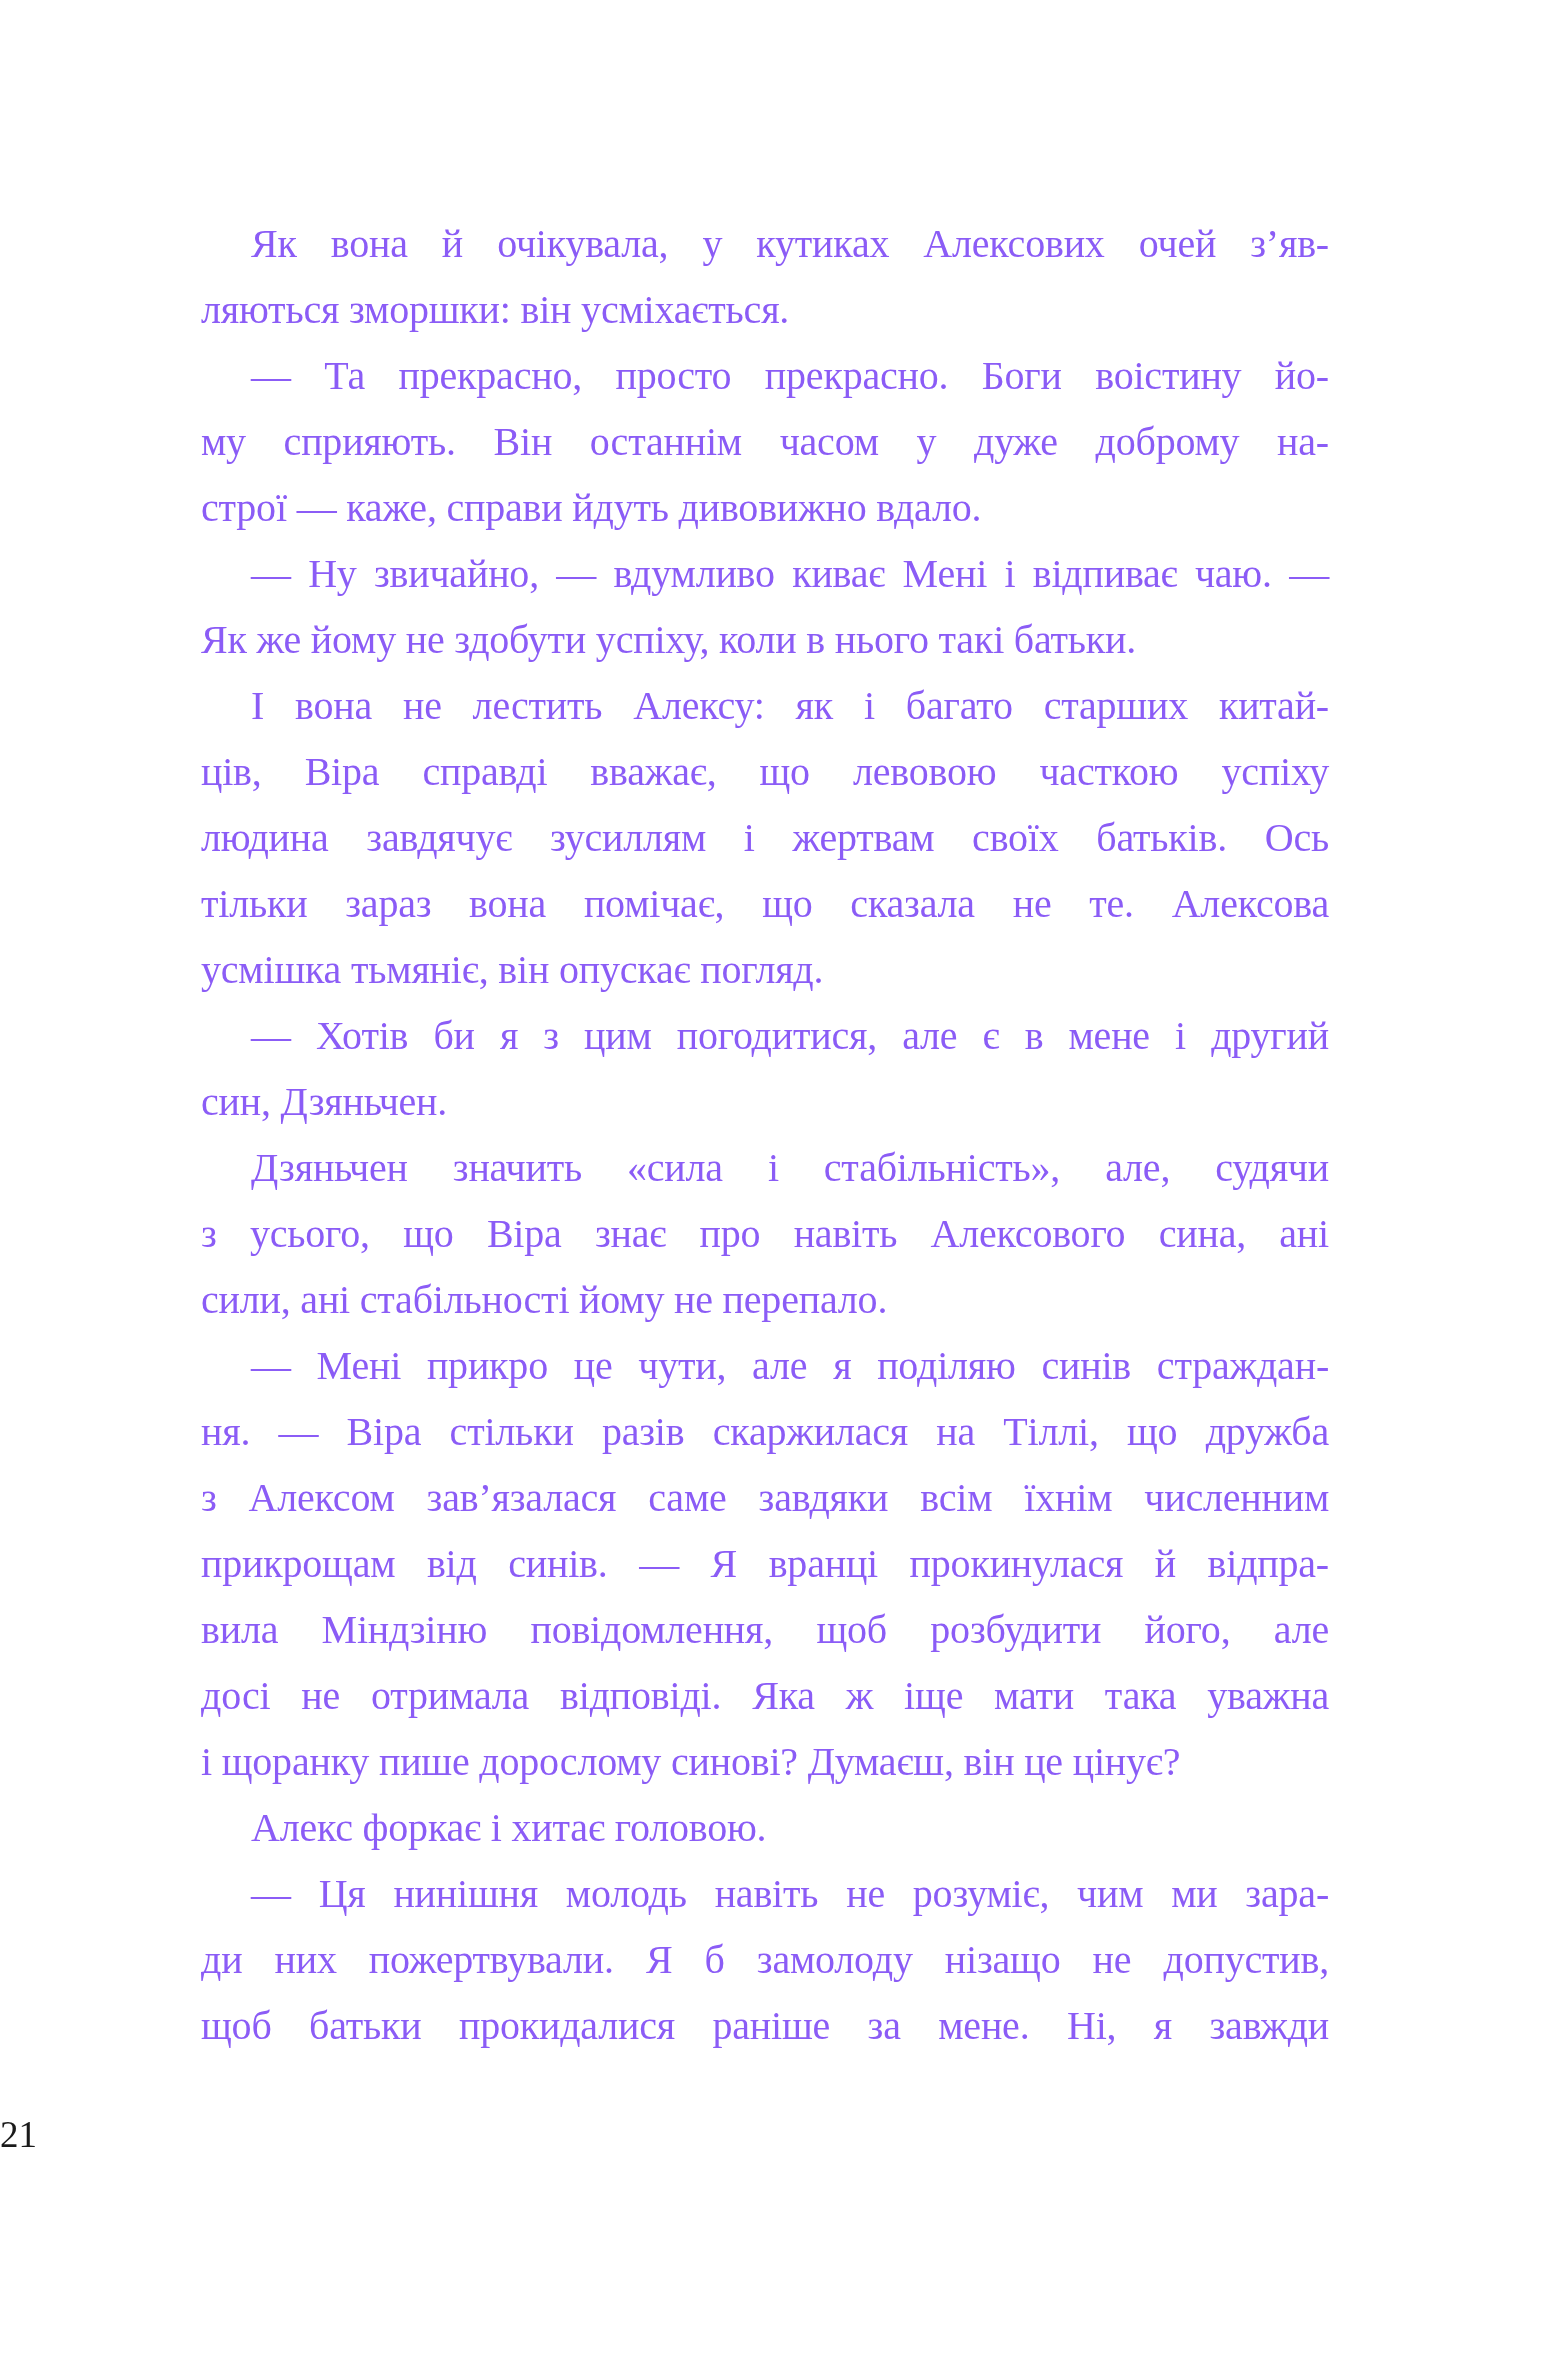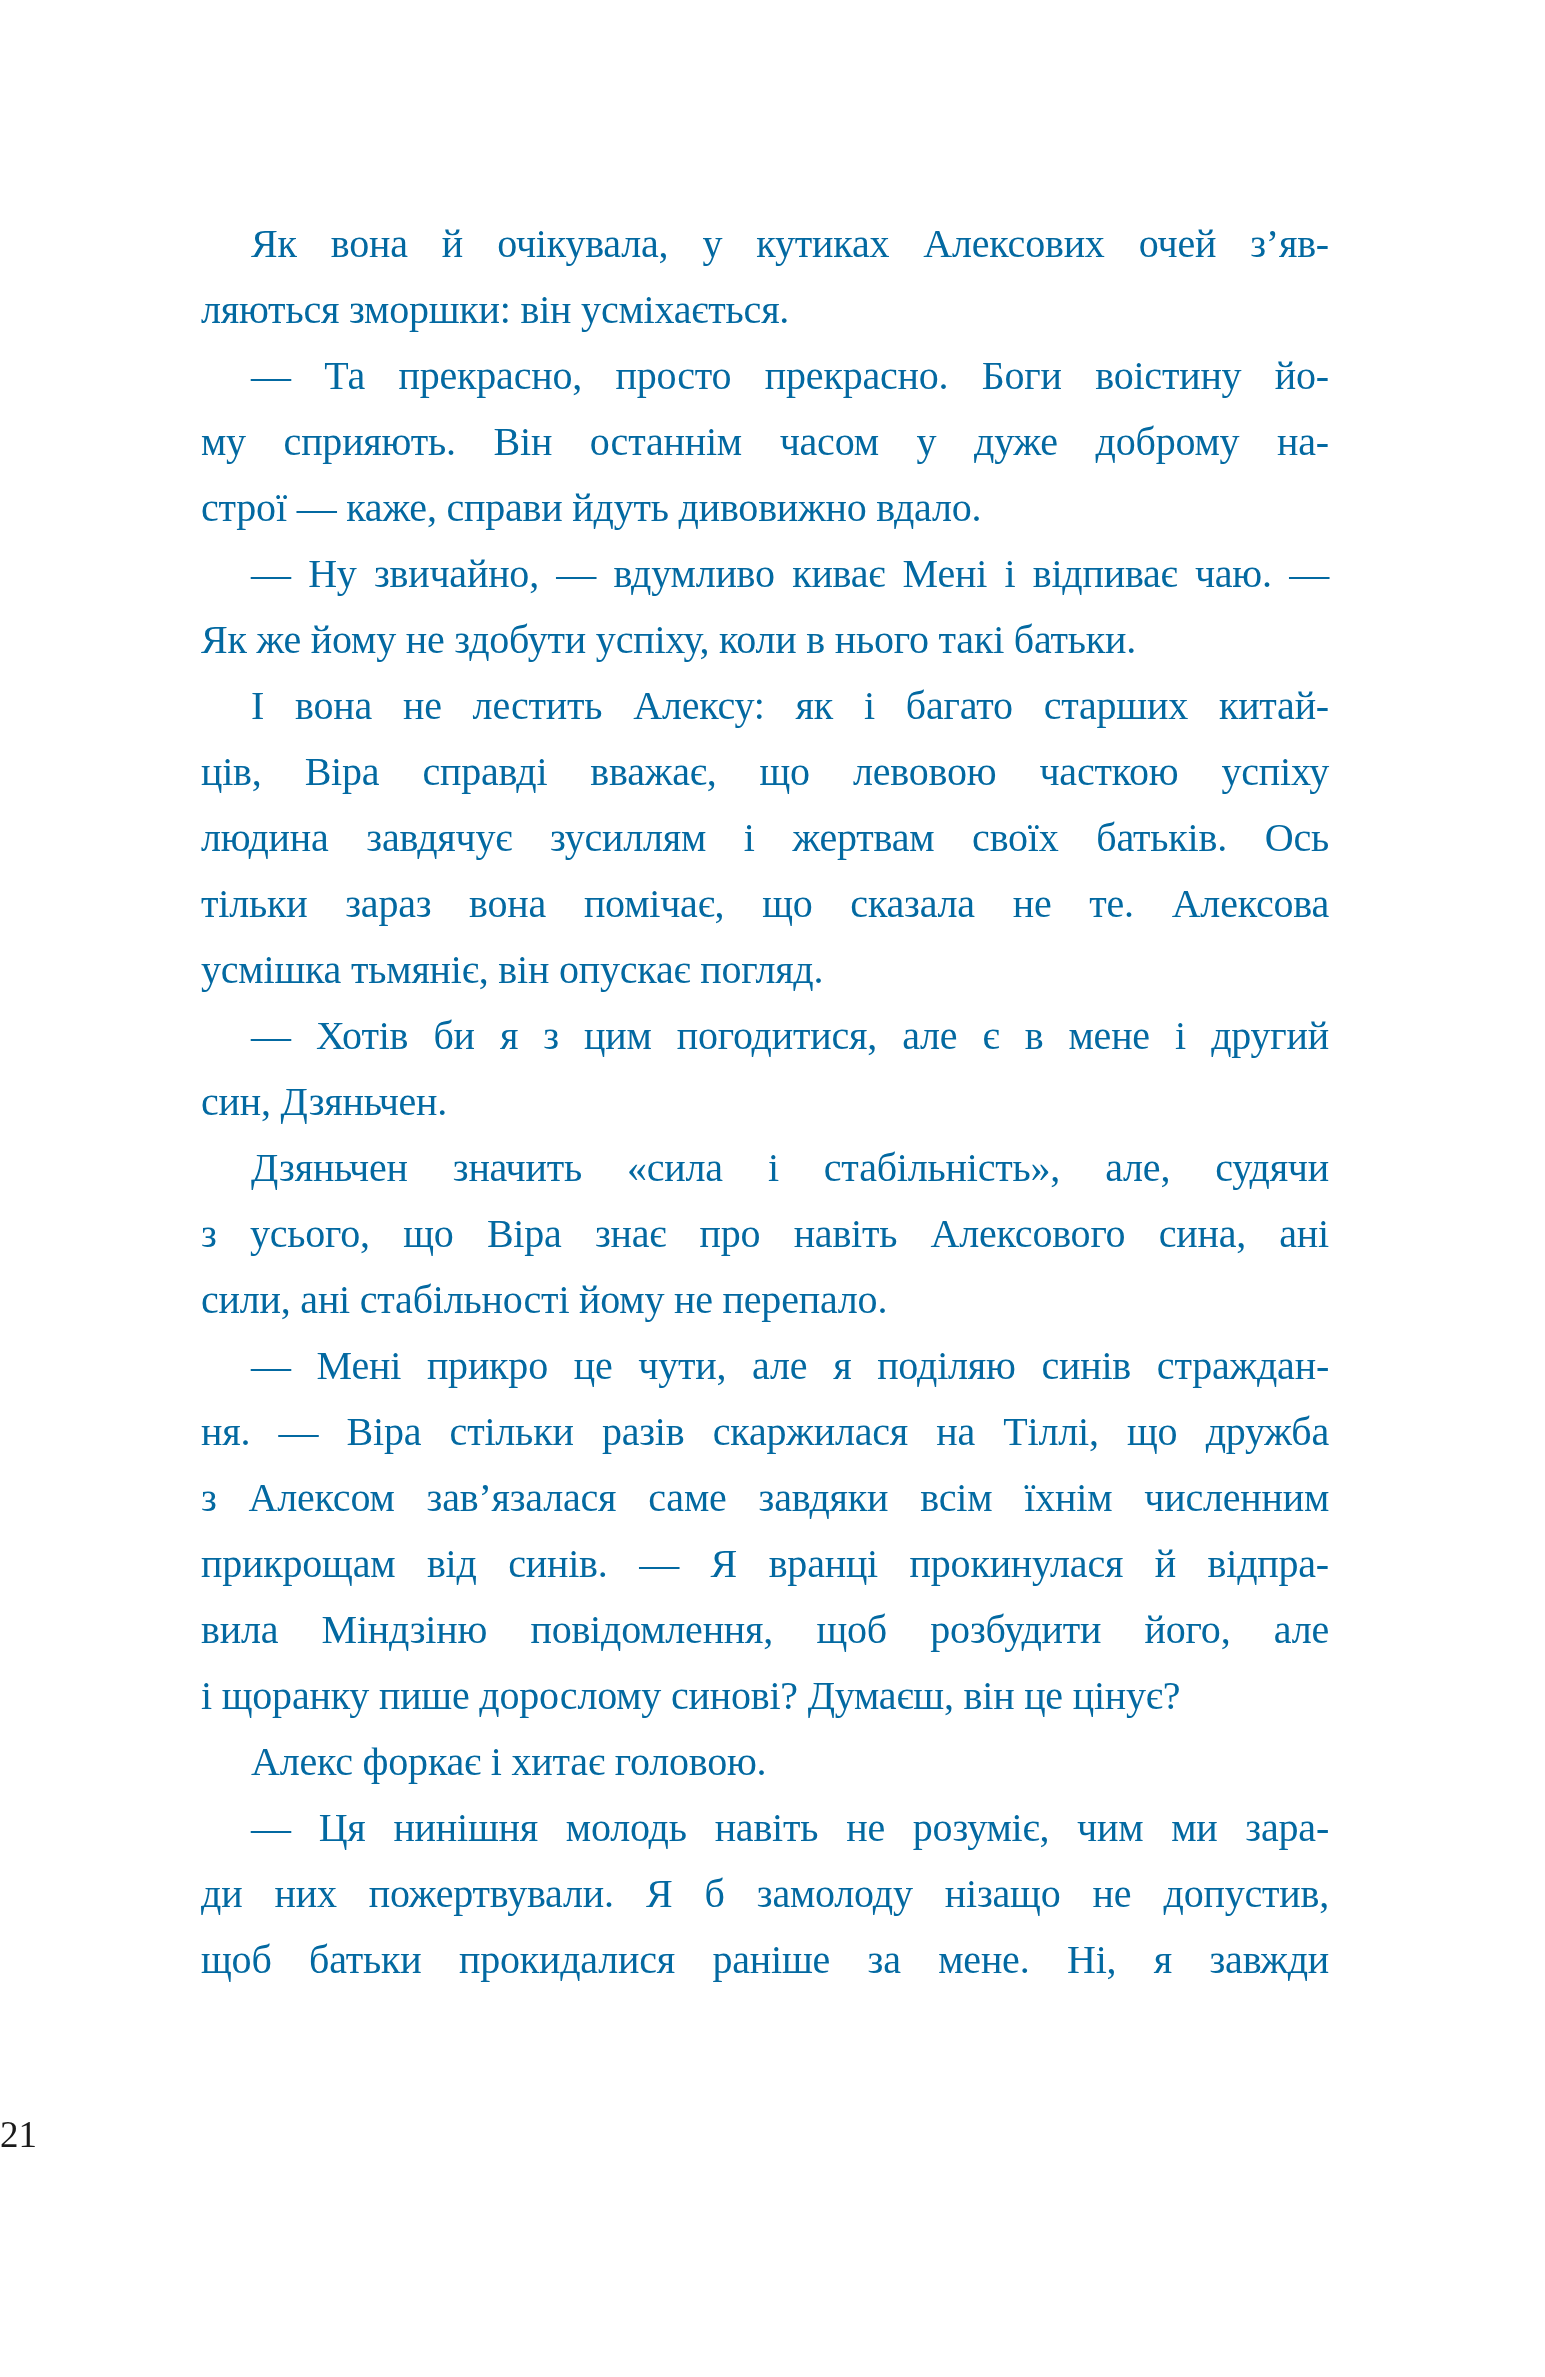--- a/index.html
+++ b/index.html
@@ -3,21 +3,21 @@
 <meta charset="utf-8">
 <style>
   html, body { margin: 0; padding: 0; background: #ffffff; }
   body { width: 1545px; height: 2377px; position: relative; overflow: hidden; }
   .page {
     position: absolute; left: 0; top: 0; width: 1545px; height: 2377px; background: #ffffff;
   }
   .text-block {
     position: absolute; left: 201px; top: 211px; width: 1128px;
     font-family: "Liberation Serif", "DejaVu Serif", serif;
-    font-size: 40px; line-height: 66px; color: #0369a1;
+    font-size: 40px; line-height: 66px; color: #8b5cf6;
     text-align: justify; letter-spacing: -0.2px;
   }
   .line { display: block; white-space: nowrap; text-align-last: justify; text-align: justify; }
   .line.indent { padding-left: 50px; }
   .line.last { text-align-last: left; }
   .page-number {
     position: absolute; left: 0; width: 1545px; top: 2113px; text-align: left;
     font-family: "Liberation Serif", "DejaVu Serif", serif; font-size: 37px; color: #1a1a1a;
   }
 </style>
@@ -41,20 +41,21 @@
     <span class="line indent">— Хотів би я з цим погодитися, але є в мене і другий</span>
     <span class="line last">син, Дзяньчен.</span>
     <span class="line indent">Дзяньчен значить «сила і стабільність», але, судячи</span>
     <span class="line">з усього, що Віра знає про навіть Алексового сина, ані</span>
     <span class="line last">сили, ані стабільності йому не перепало.</span>
     <span class="line indent">— Мені прикро це чути, але я поділяю синів страждан-</span>
     <span class="line">ня. — Віра стільки разів скаржилася на Тіллі, що дружба</span>
     <span class="line">з Алексом зав’язалася саме завдяки всім їхнім численним</span>
     <span class="line">прикрощам від синів. — Я вранці прокинулася й відпра-</span>
     <span class="line">вила Міндзіню повідомлення, щоб розбудити його, але</span>
+    <span class="line">досі не отримала відповіді. Яка ж іще мати така уважна</span>
     <span class="line last">і щоранку пише дорослому синові? Думаєш, він це цінує?</span>
     <span class="line indent last">Алекс форкає і хитає головою.</span>
     <span class="line indent">— Ця нинішня молодь навіть не розуміє, чим ми зара-</span>
     <span class="line">ди них пожертвували. Я б замолоду нізащо не допустив,</span>
     <span class="line">щоб батьки прокидалися раніше за мене. Ні, я завжди</span>
   </div>
   <div class="page-number">21</div>
 </div>
 
 

